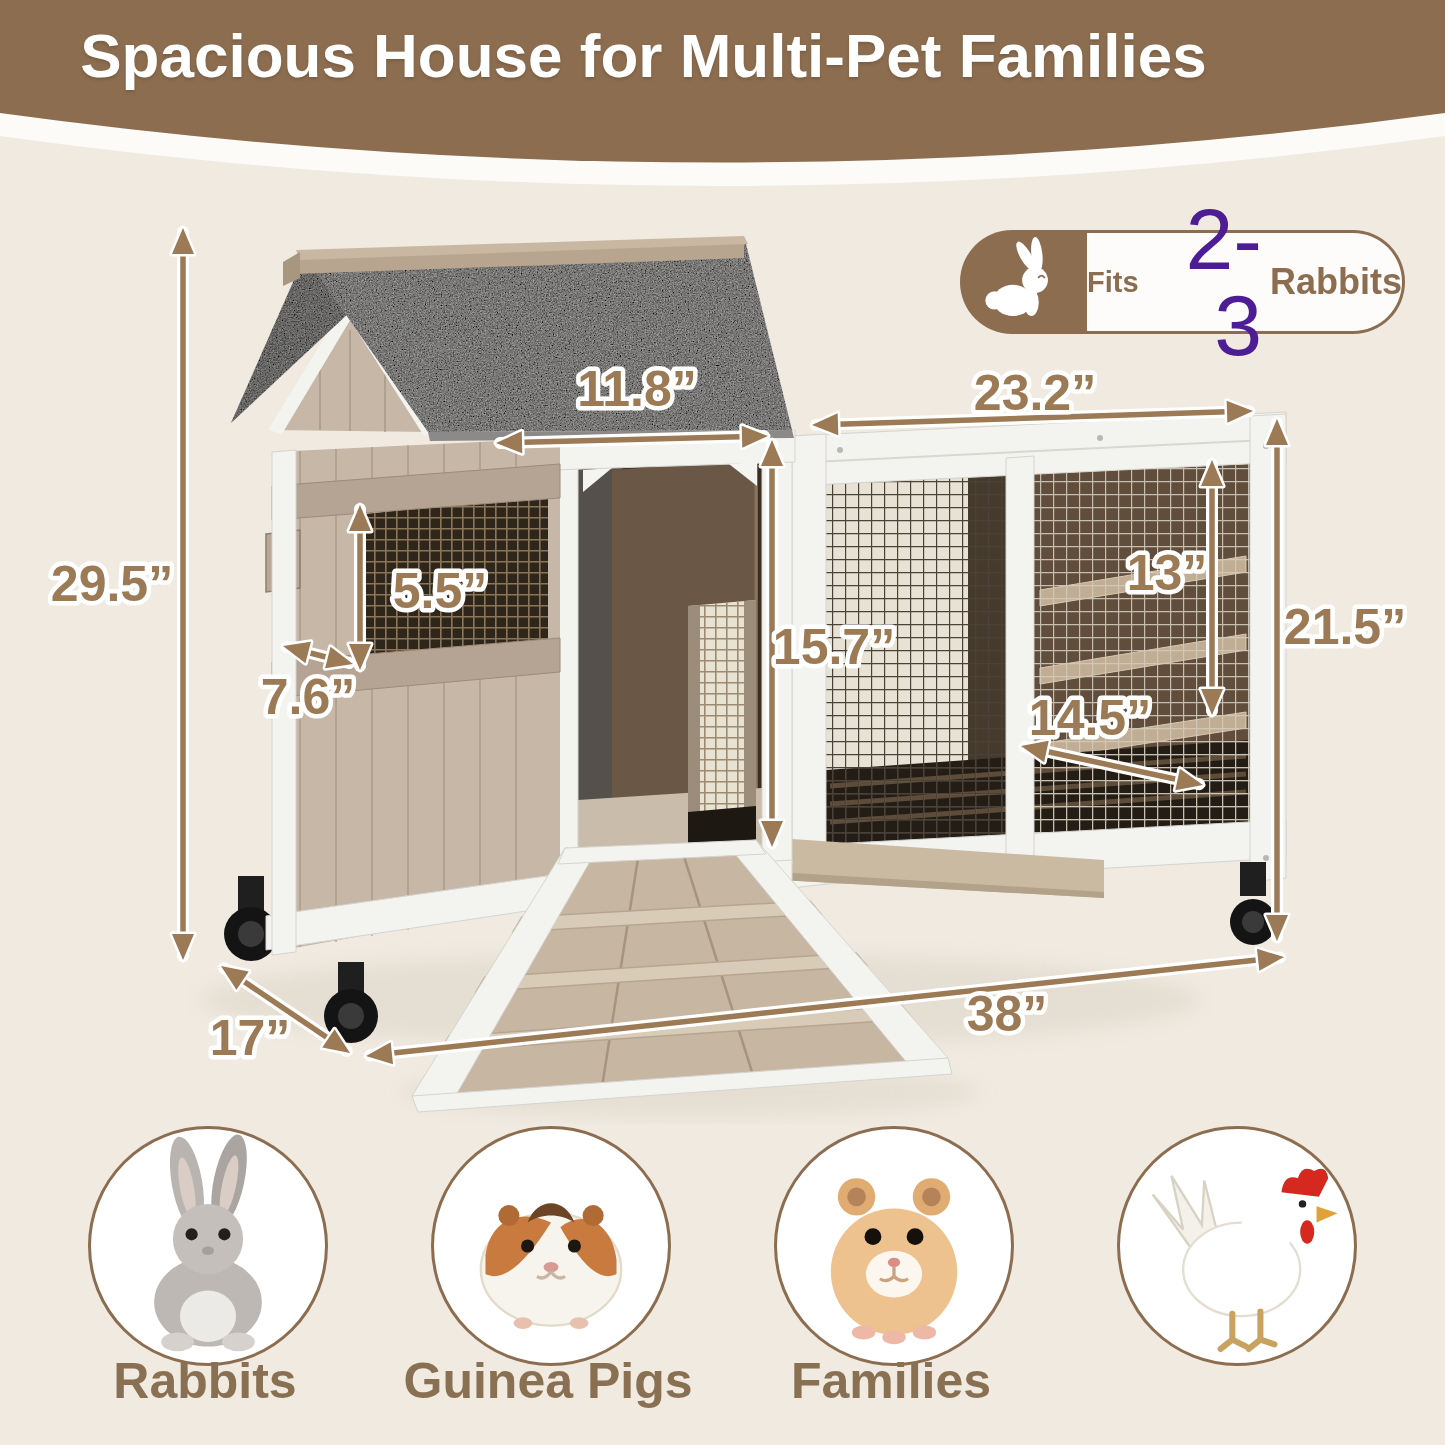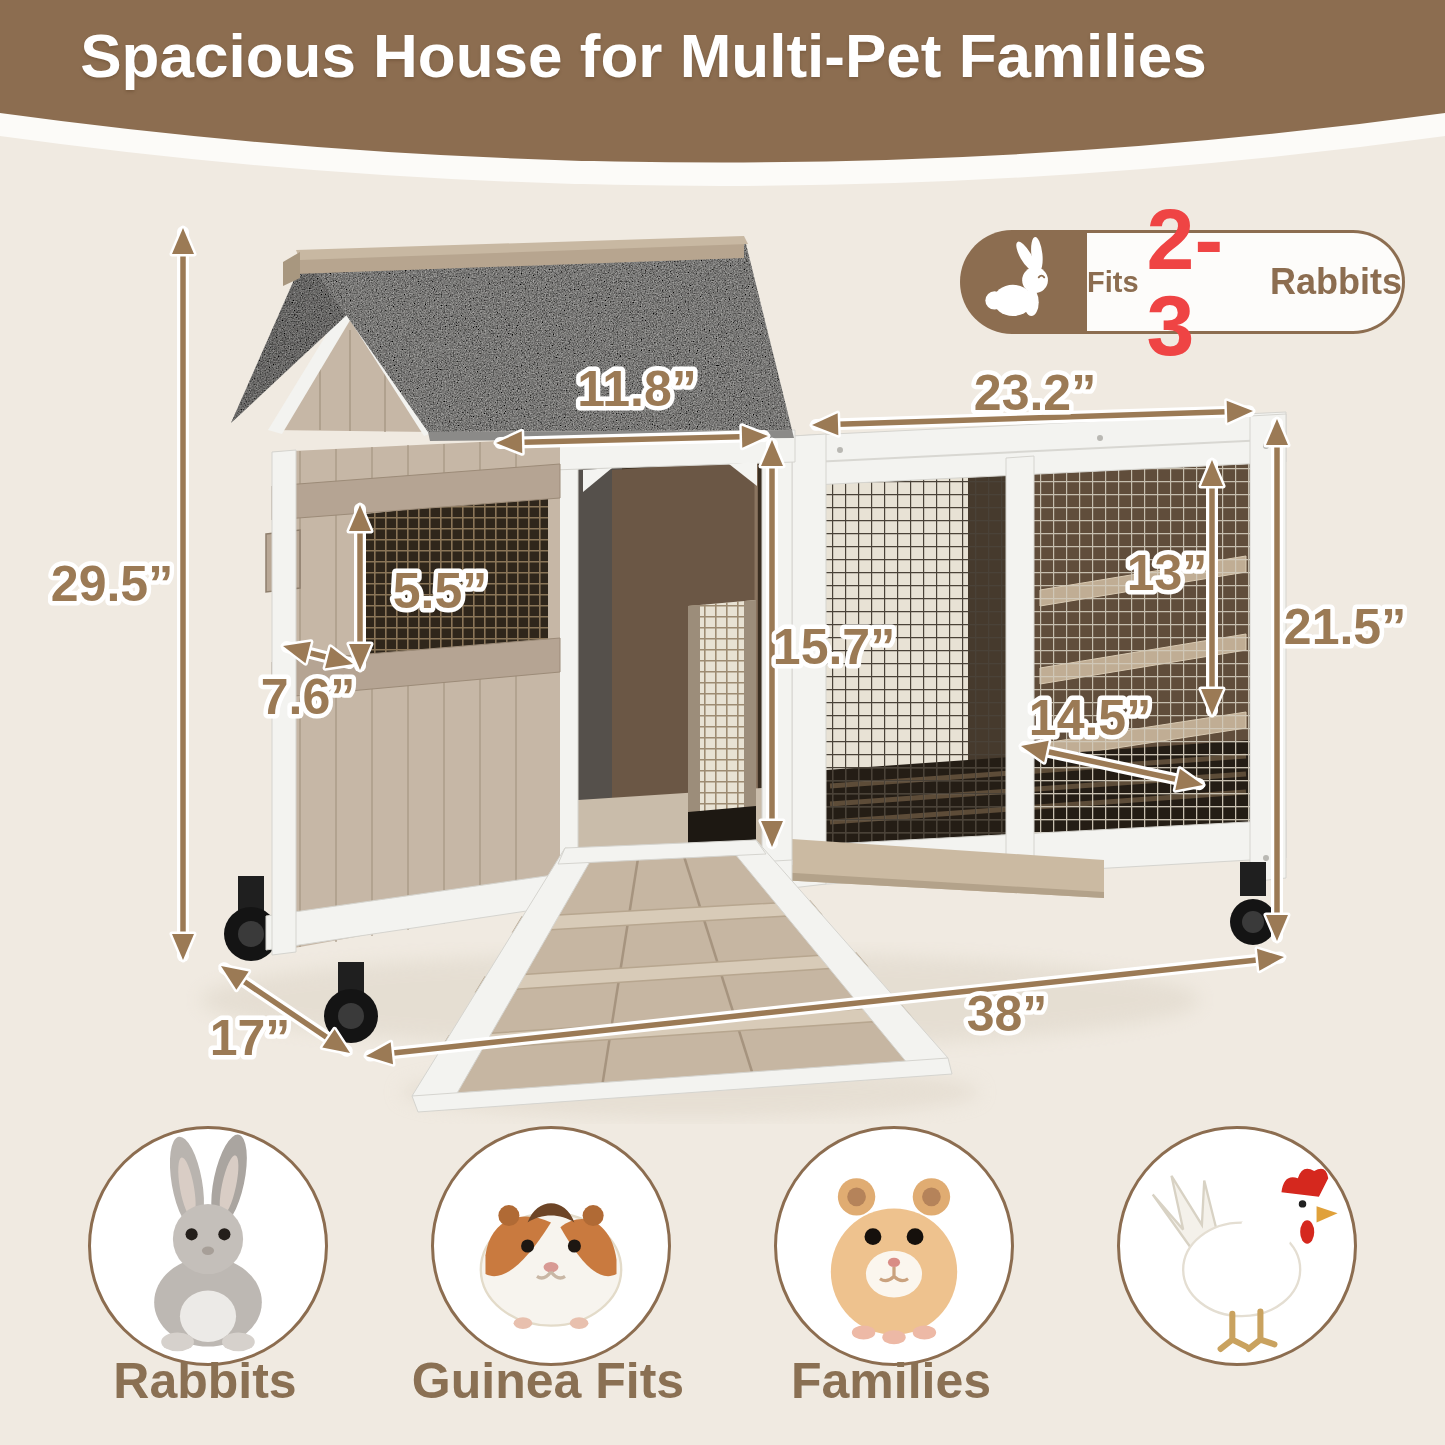--- a/index.html
+++ b/index.html
@@ -9,23 +9,23 @@
   
   #header-arc{position:absolute;top:0;left:0;width:1445px;height:250px;}
   #page-title{position:absolute;top:20px;left:0;width:1287px;text-align:center;
     font-size:62px;font-weight:bold;color:#ffffff;letter-spacing:0px;
     text-shadow:0 2px 3px rgba(90,62,38,.35);}
   
   #badge{position:absolute;left:960px;top:230px;width:445px;height:104px;display:flex;}
   #badge-left{width:127px;height:104px;background:#8c6d50;border-radius:52px 0 0 52px;
     display:flex;align-items:center;justify-content:center;}
   #badge-right{flex:1;height:98px;background:#fdfcfa;border:3px solid #8c6d50;border-left:none;
-    border-radius:0 52px 52px 0;display:flex;align-items:center;justify-content:center;}
+    border-radius:0 52px 52px 0;display:flex;align-items:center;justify-content:center;text-align:right;}
   #badge-right .fits{font-size:29px;font-weight:bold;color:#8c6d50;}
-  #badge-right .count{font-size:86px;font-weight:bold;color:#ef4444;margin:0 8px;line-height:1;}
+  #badge-right .count{font-size:86px;font-weight:normal;color:#4c1d95;margin:0 8px;line-height:1;}
   #badge-right .suffix{font-size:36px;font-weight:bold;color:#8c6d50;}
   
   #hutch{position:absolute;left:0;top:0;width:1445px;height:1445px;}
   
   .animal-circle{position:absolute;width:234px;height:234px;border-radius:50%;
     background:#ffffff;border:3px solid #8c6d50;top:1126px;overflow:hidden;}
   .animal-label{position:absolute;top:1352px;width:300px;text-align:center;
     font-size:50px;font-weight:bold;color:#8a7053;}
 </style>
 </head>
@@ -347,16 +347,16 @@
       <circle cx="75" cy="34" r="9" fill="#ffffff"></circle>
       <path d="M69,27 q1,-8 7,-6 q2,-6 7,-3 q5,-3 6,3 l-4,8 Z" fill="#d5281e"></path>
       <path d="M84,33 l9,3 -9,4 Z" fill="#e0a13a"></path>
       <ellipse cx="80" cy="44" rx="3" ry="5" fill="#d5281e"></ellipse>
       <circle cx="78" cy="32" r="1.6" fill="#222222"></circle>
       <path d="M48,79 v11 m0,0 l-5,4 m5,-4 l6,3 M60,78 v12 m0,0 l-5,4 m5,-4 l6,2" stroke="#c9a25f" stroke-width="2.6" fill="none" stroke-linecap="round"></path>
     </svg>
   </div>
 
   <div class="animal-label" style="left:55px;">Rabbits</div>
-  <div class="animal-label" style="left:398px;">Guinea Fits</div>
+  <div class="animal-label" style="left:398px;">Guinea Pigs</div>
   <div class="animal-label" style="left:741px;">Families</div>
 
 </div>
 
 </body></html>

